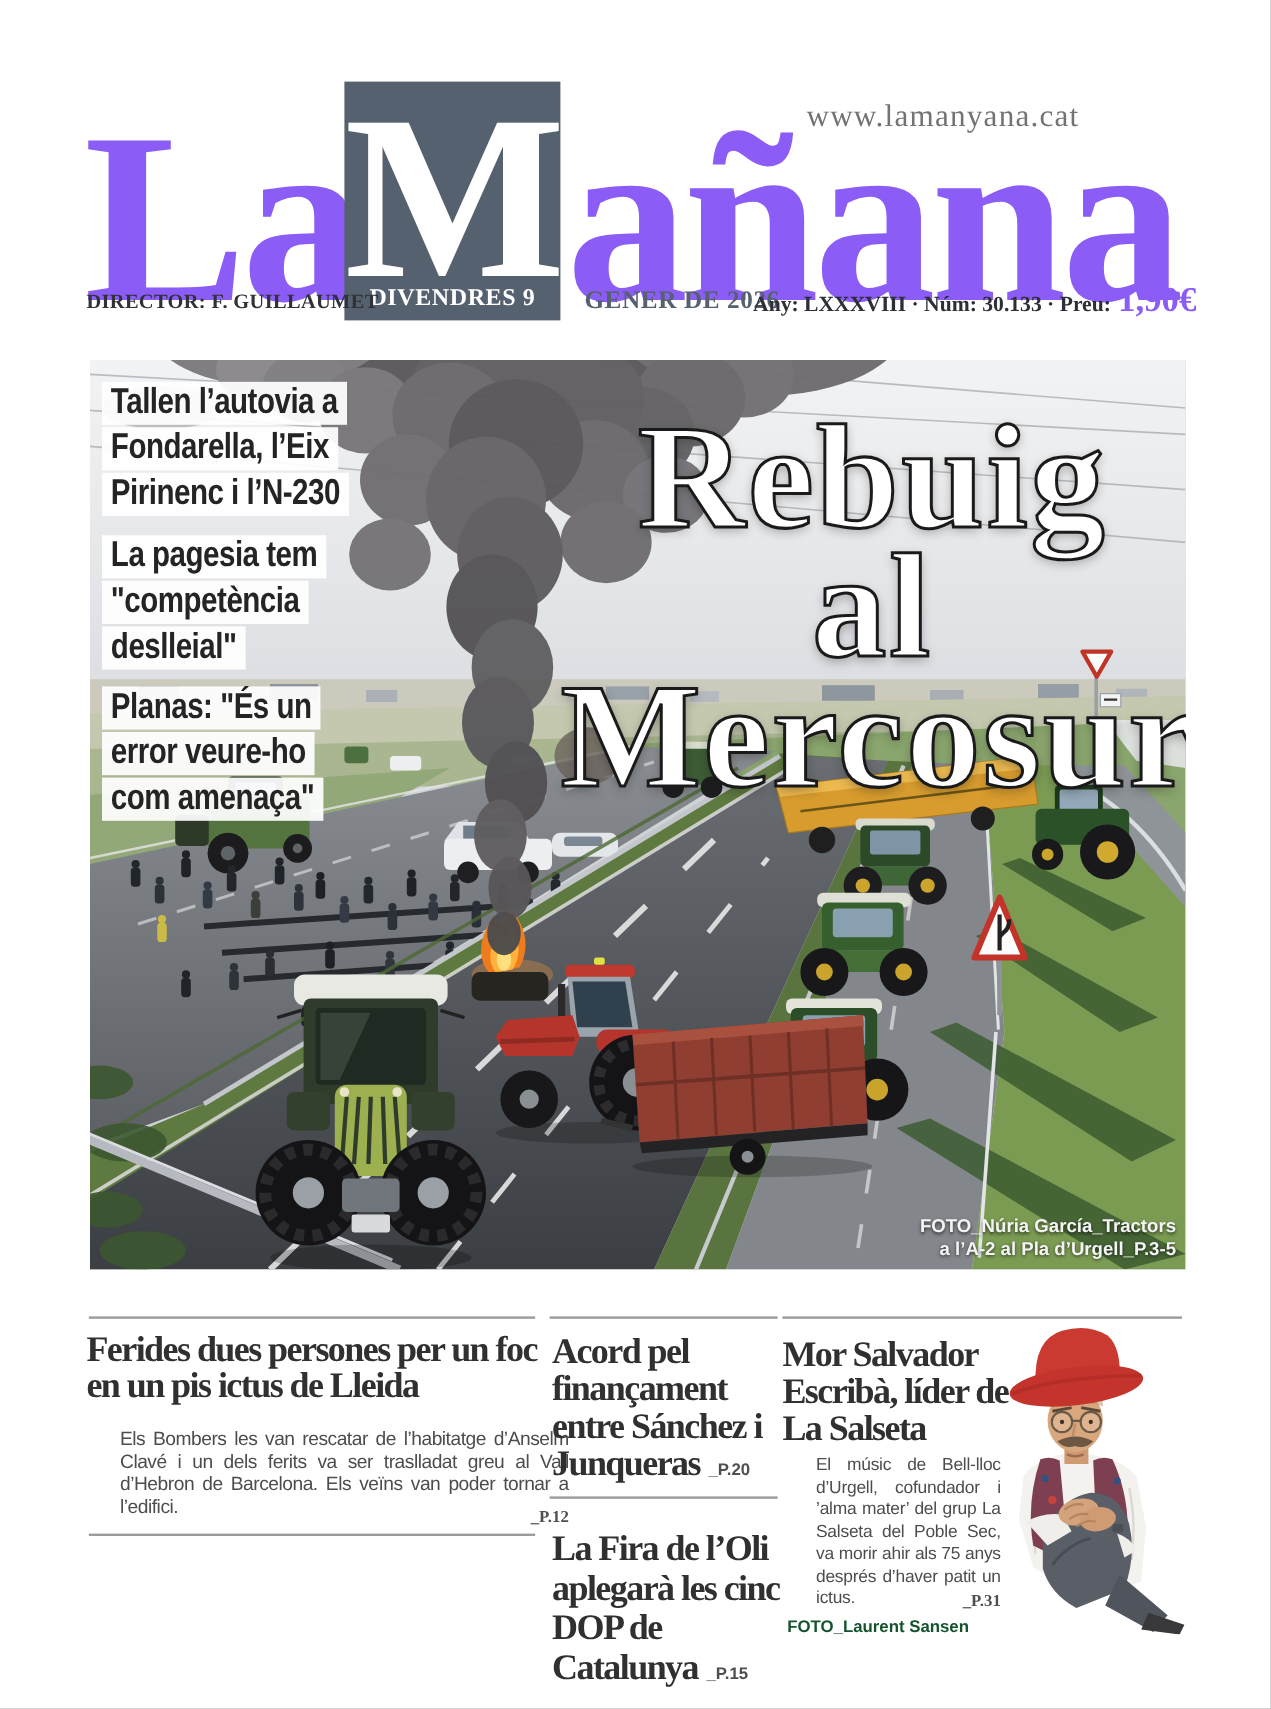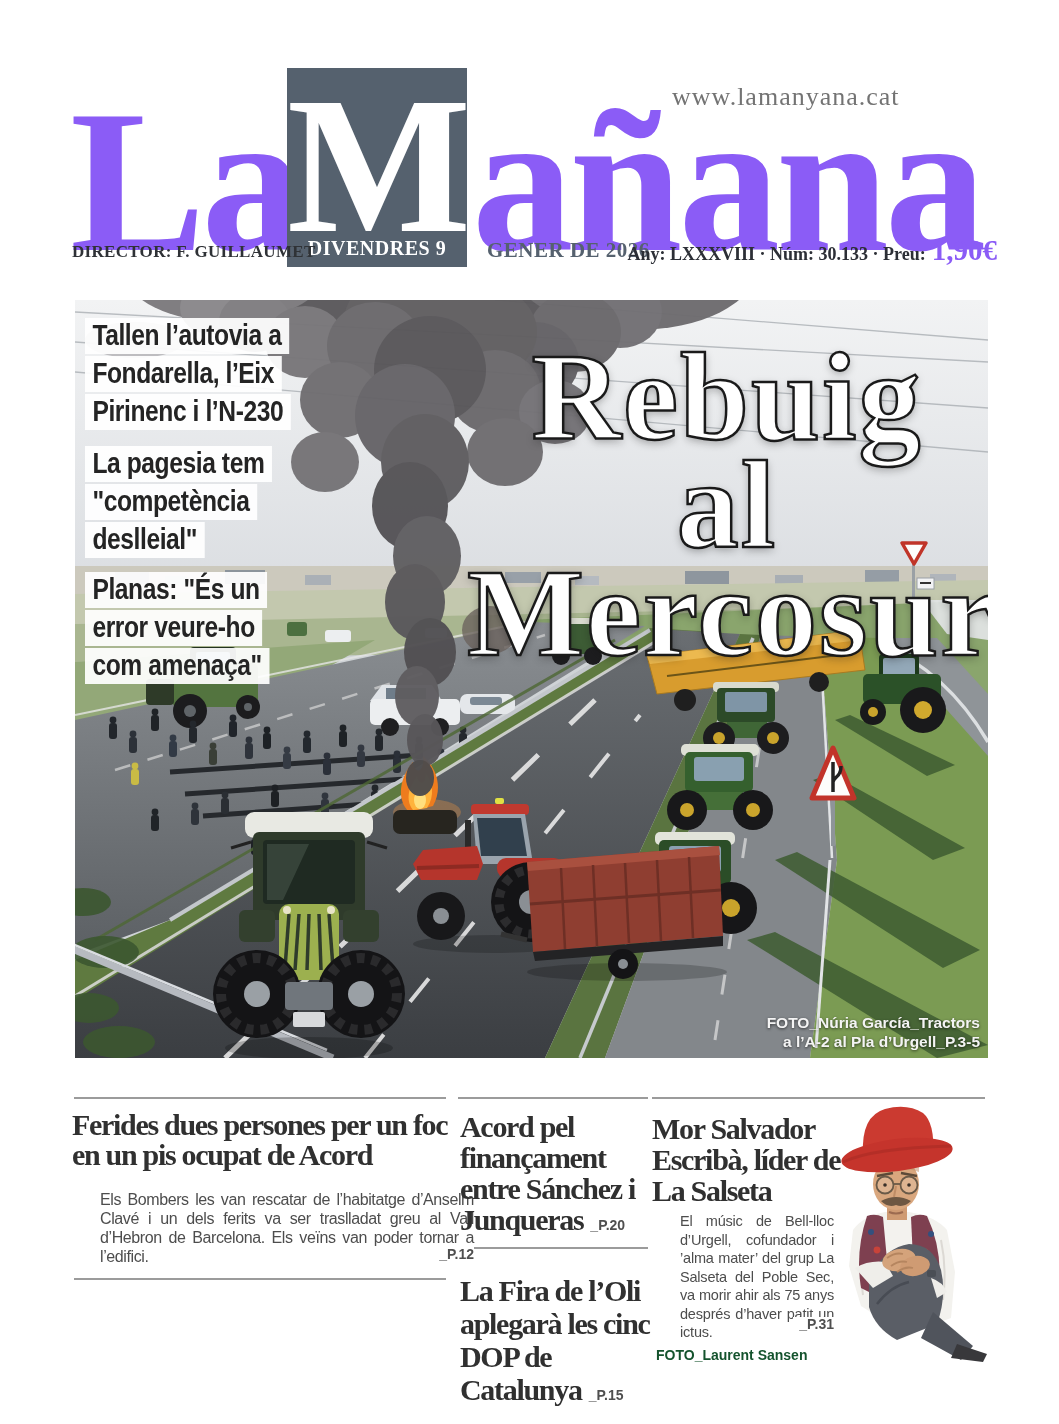--- a/index.html
+++ b/index.html
@@ -42,21 +42,21 @@
   .hl { position:absolute; font-family:"Liberation Serif", serif; font-weight:bold; color:#303030; letter-spacing:-1.3px; }
   .hl-1 { left:72px; top:1110px; width:386px; font-size:30px; line-height:30px; }
   .hl-2 { left:72px; top:1292px; width:386px; font-size:30px; line-height:33px; }
   .hl-c2a { left:460px; top:1111px; width:192px; font-size:30px; line-height:31px; }
   .hl-c2b { left:460px; top:1258px; width:196px; font-size:30px; line-height:33px;margin-top:16px; }
   .hl-c3 { left:652px; top:1113px; width:196px; font-size:30px; line-height:31px; }
   .pg { font:bold 14px/1 "Liberation Sans", sans-serif; color:#4f4f4f; letter-spacing:0; margin-left:7px; }
   .body-txt { position:absolute; font-family:"Liberation Sans", sans-serif; color:#4d4d4d; text-align:justify;margin-left:28px; }
   .body-1 { left:72px; top:1190px; width:374px; height:82px; font-size:16px; line-height:19px; letter-spacing:-.4px; }
   .body-3 { left:652px; top:1212px; width:154px; height:130px; font-size:14.5px; line-height:18.5px; letter-spacing:-.2px; }
-  .pg-abs { position:absolute; right:0; bottom:11px; background:#fff; padding-left:6px; }
+  .pg-abs { position:absolute; right:0; bottom:0; background:#fff; padding-left:6px;font-family:Liberation Serif, serif; }
   .red-credit { left:656px; top:1348px; font:bold 14px/1 "Liberation Sans", sans-serif; color:#14532d; }
   .portrait { left:833px; top:1100px; width:160px; height:262px; }
 </style>
 </head>
 <body>
 
 <div class="page">
 
   <div class="abs website">www.lamanyana.cat</div>
   <span class="abs title-part t1">La</span>
@@ -442,21 +442,21 @@
       <div>a l’A-2 al Pla d’Urgell_P.3-5</div>
     </div>
   </div>
 
   <div class="abs rule" style="left:74px; top:1097px; width:372px;"></div>
   <div class="abs rule" style="left:74px; top:1278px; width:372px;"></div>
   <div class="abs rule" style="left:458px; top:1097px; width:190px;"></div>
   <div class="abs rule" style="left:458px; top:1247px; width:190px;"></div>
   <div class="abs rule" style="left:652px; top:1097px; width:333px;"></div>
 
-  <div class="hl hl-1">Ferides dues persones per un foc en un pis ocupat de Acord</div>
+  <div class="hl hl-1">Ferides dues persones per un foc en un pis ictus de Lleida</div>
   <div class="body-txt body-1">
     <span>Els Bombers les van rescatar de l’habitatge d’Anselm Clavé i un dels ferits va ser traslladat greu al Vall d’Hebron de Barcelona. Els veïns van poder tornar a l’edifici.</span>
     <span class="pg pg-abs">_P.12</span>
   </div>
 
   <div class="hl hl-c2a">
     <span>Acord pel finançament entre Sánchez i Junqueras</span><span class="pg">_P.20</span>
   </div>
   <div class="hl hl-c2b">
     <span>La Fira de l’Oli aplegarà les cinc DOP de Catalunya</span><span class="pg">_P.15</span>

